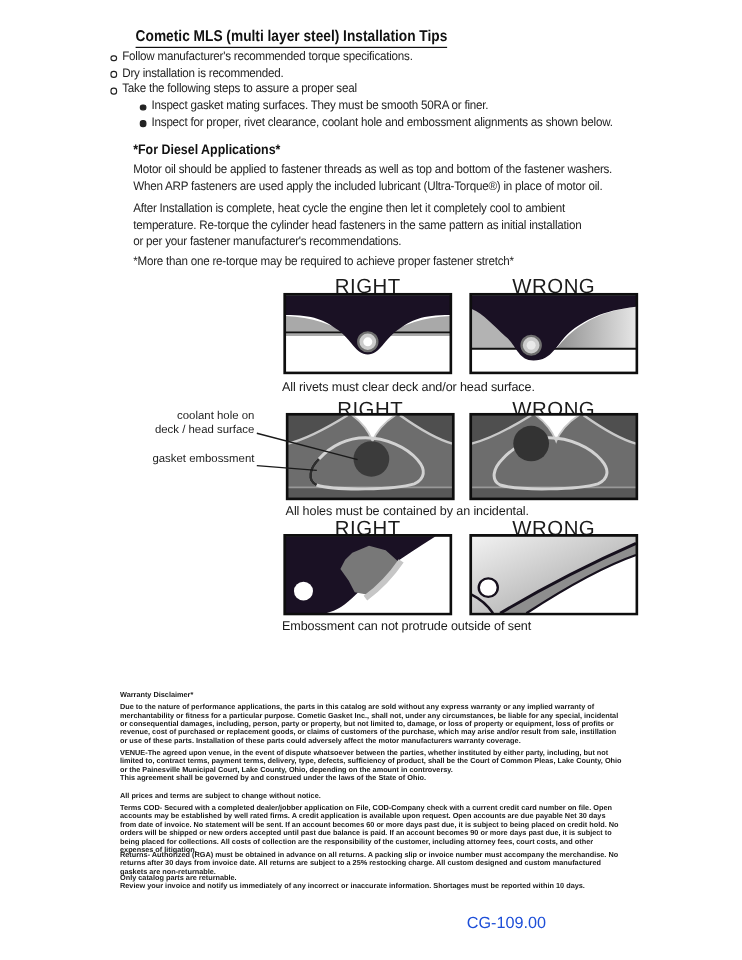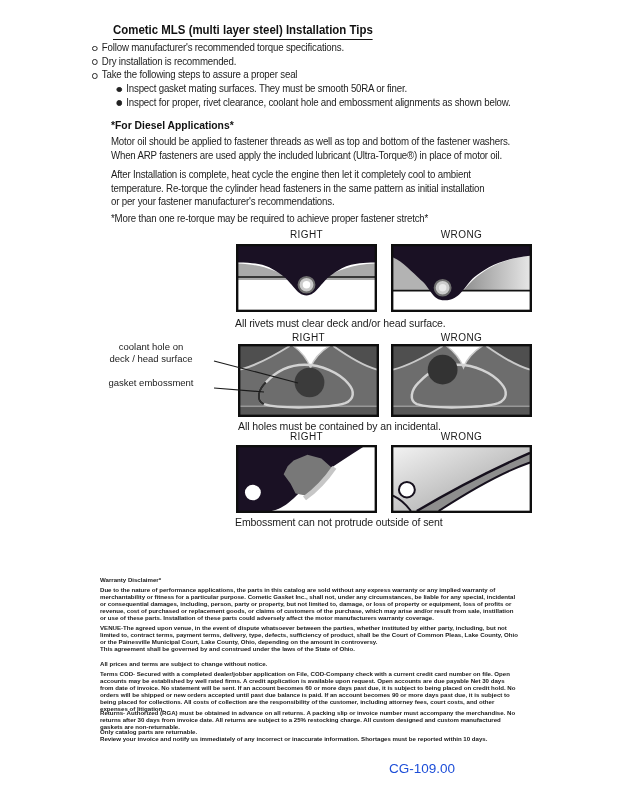--- a/index.html
+++ b/index.html
@@ -13,23 +13,23 @@
          transform:scaleX(.88);transform-origin:0 0;}
   .body-text{font-size:10.3px;letter-spacing:-0.2px;line-height:13.7px;color:#1d1d1d;}
   #bullets{left:92px;top:41px;}
   .b-row{display:flex;align-items:flex-start;}
   .b-marker{width:3.5px;height:3.5px;border:1.1px solid #222;border-radius:50%;
             margin:4.6px 5px 0 0;flex:none;}
   .b-sub{margin-left:26px;}
   .b-marker.filled{background:#222;}
   #diesel-heading{left:111px;top:119px;font-size:11.5px;font-weight:bold;color:#111;
                   white-space:nowrap;transform:scaleX(.9);transform-origin:0 0;}
-  .dw-label{font-size:10px;letter-spacing:.4px;color:#1b1b1b;text-align:center;}
+  .dw-label{font-size:17px;letter-spacing:.4px;color:#1b1b1b;text-align:center;}
   .caption{font-size:10.5px;letter-spacing:-0.1px;color:#1b1b1b;}
-  .callout{font-size:9.5px;line-height:11.5px;color:#1b1b1b;text-align:center;}
+  .callout{font-size:9.5px;line-height:11.5px;color:#1b1b1b;text-align:right;}
   .panel{display:block;}
   .fine{left:100px;width:419px;font-size:6.1px;line-height:7.1px;font-weight:bold;
         color:#191919;letter-spacing:0;}
   #page-number{left:389px;top:761px;font-size:13.5px;color:#1d4ed8;}
   svg{display:block;}
 </style>
 </head>
 <body>
 
 <div id="page">

